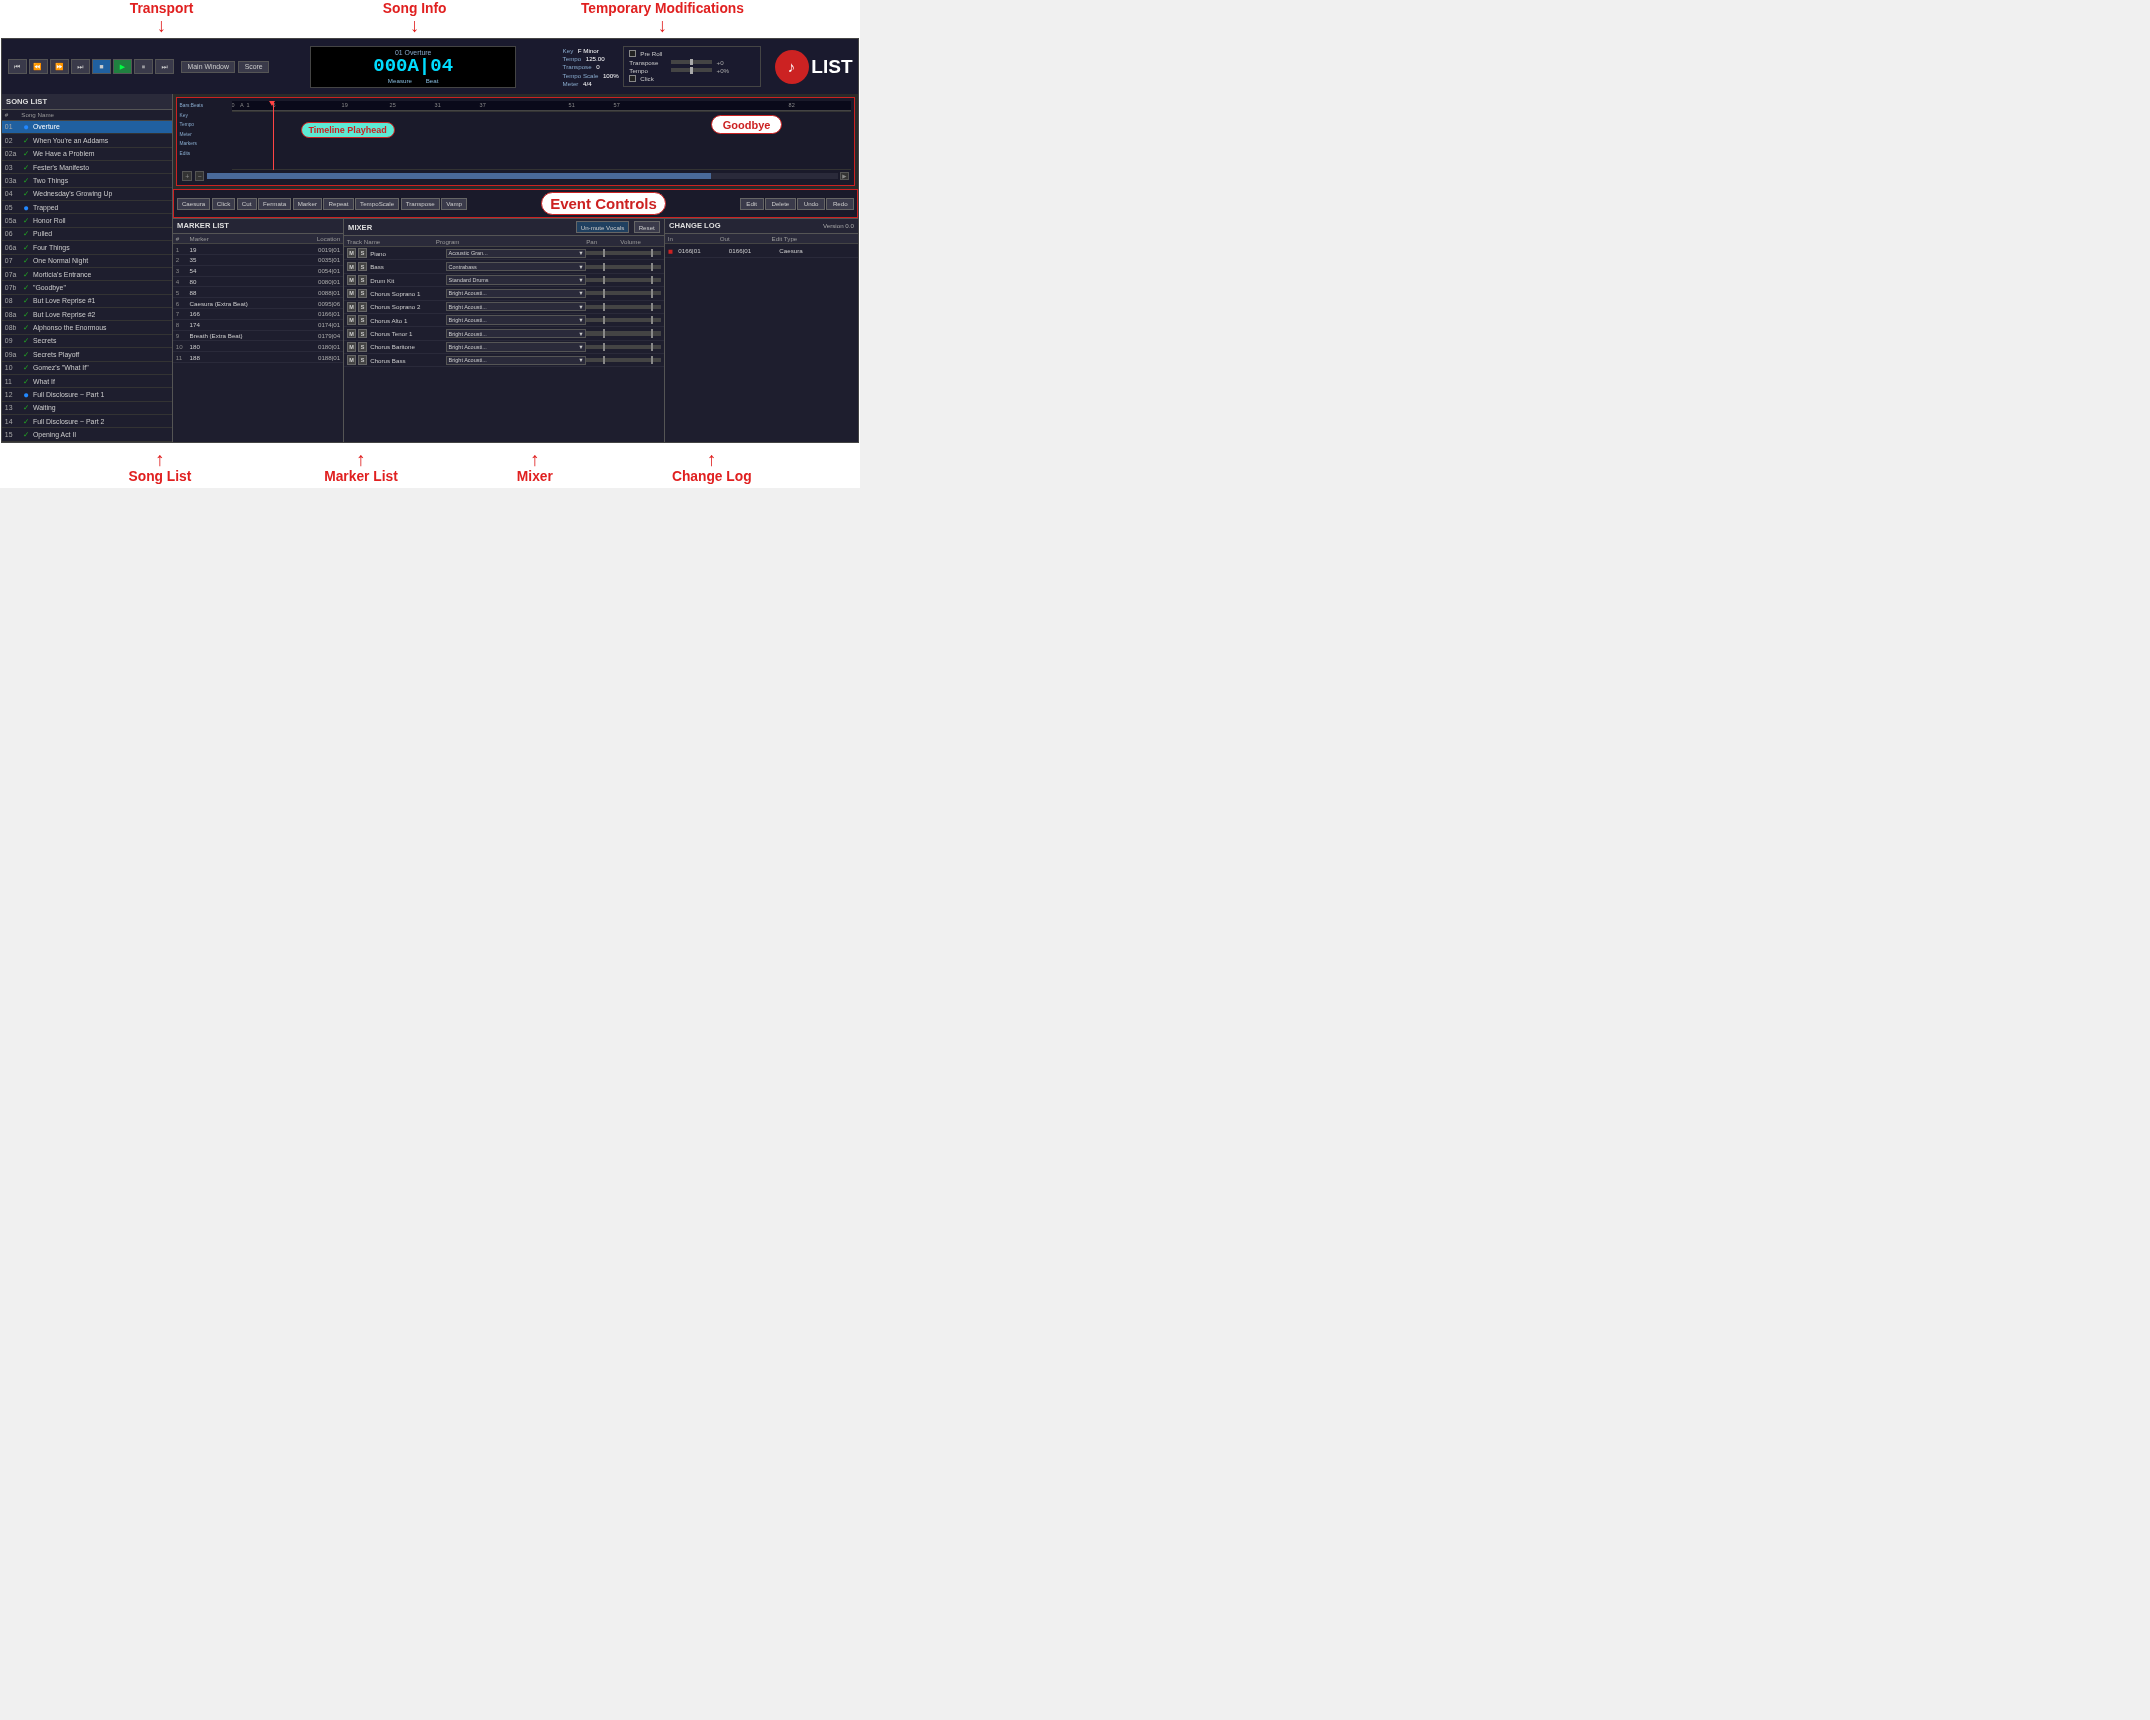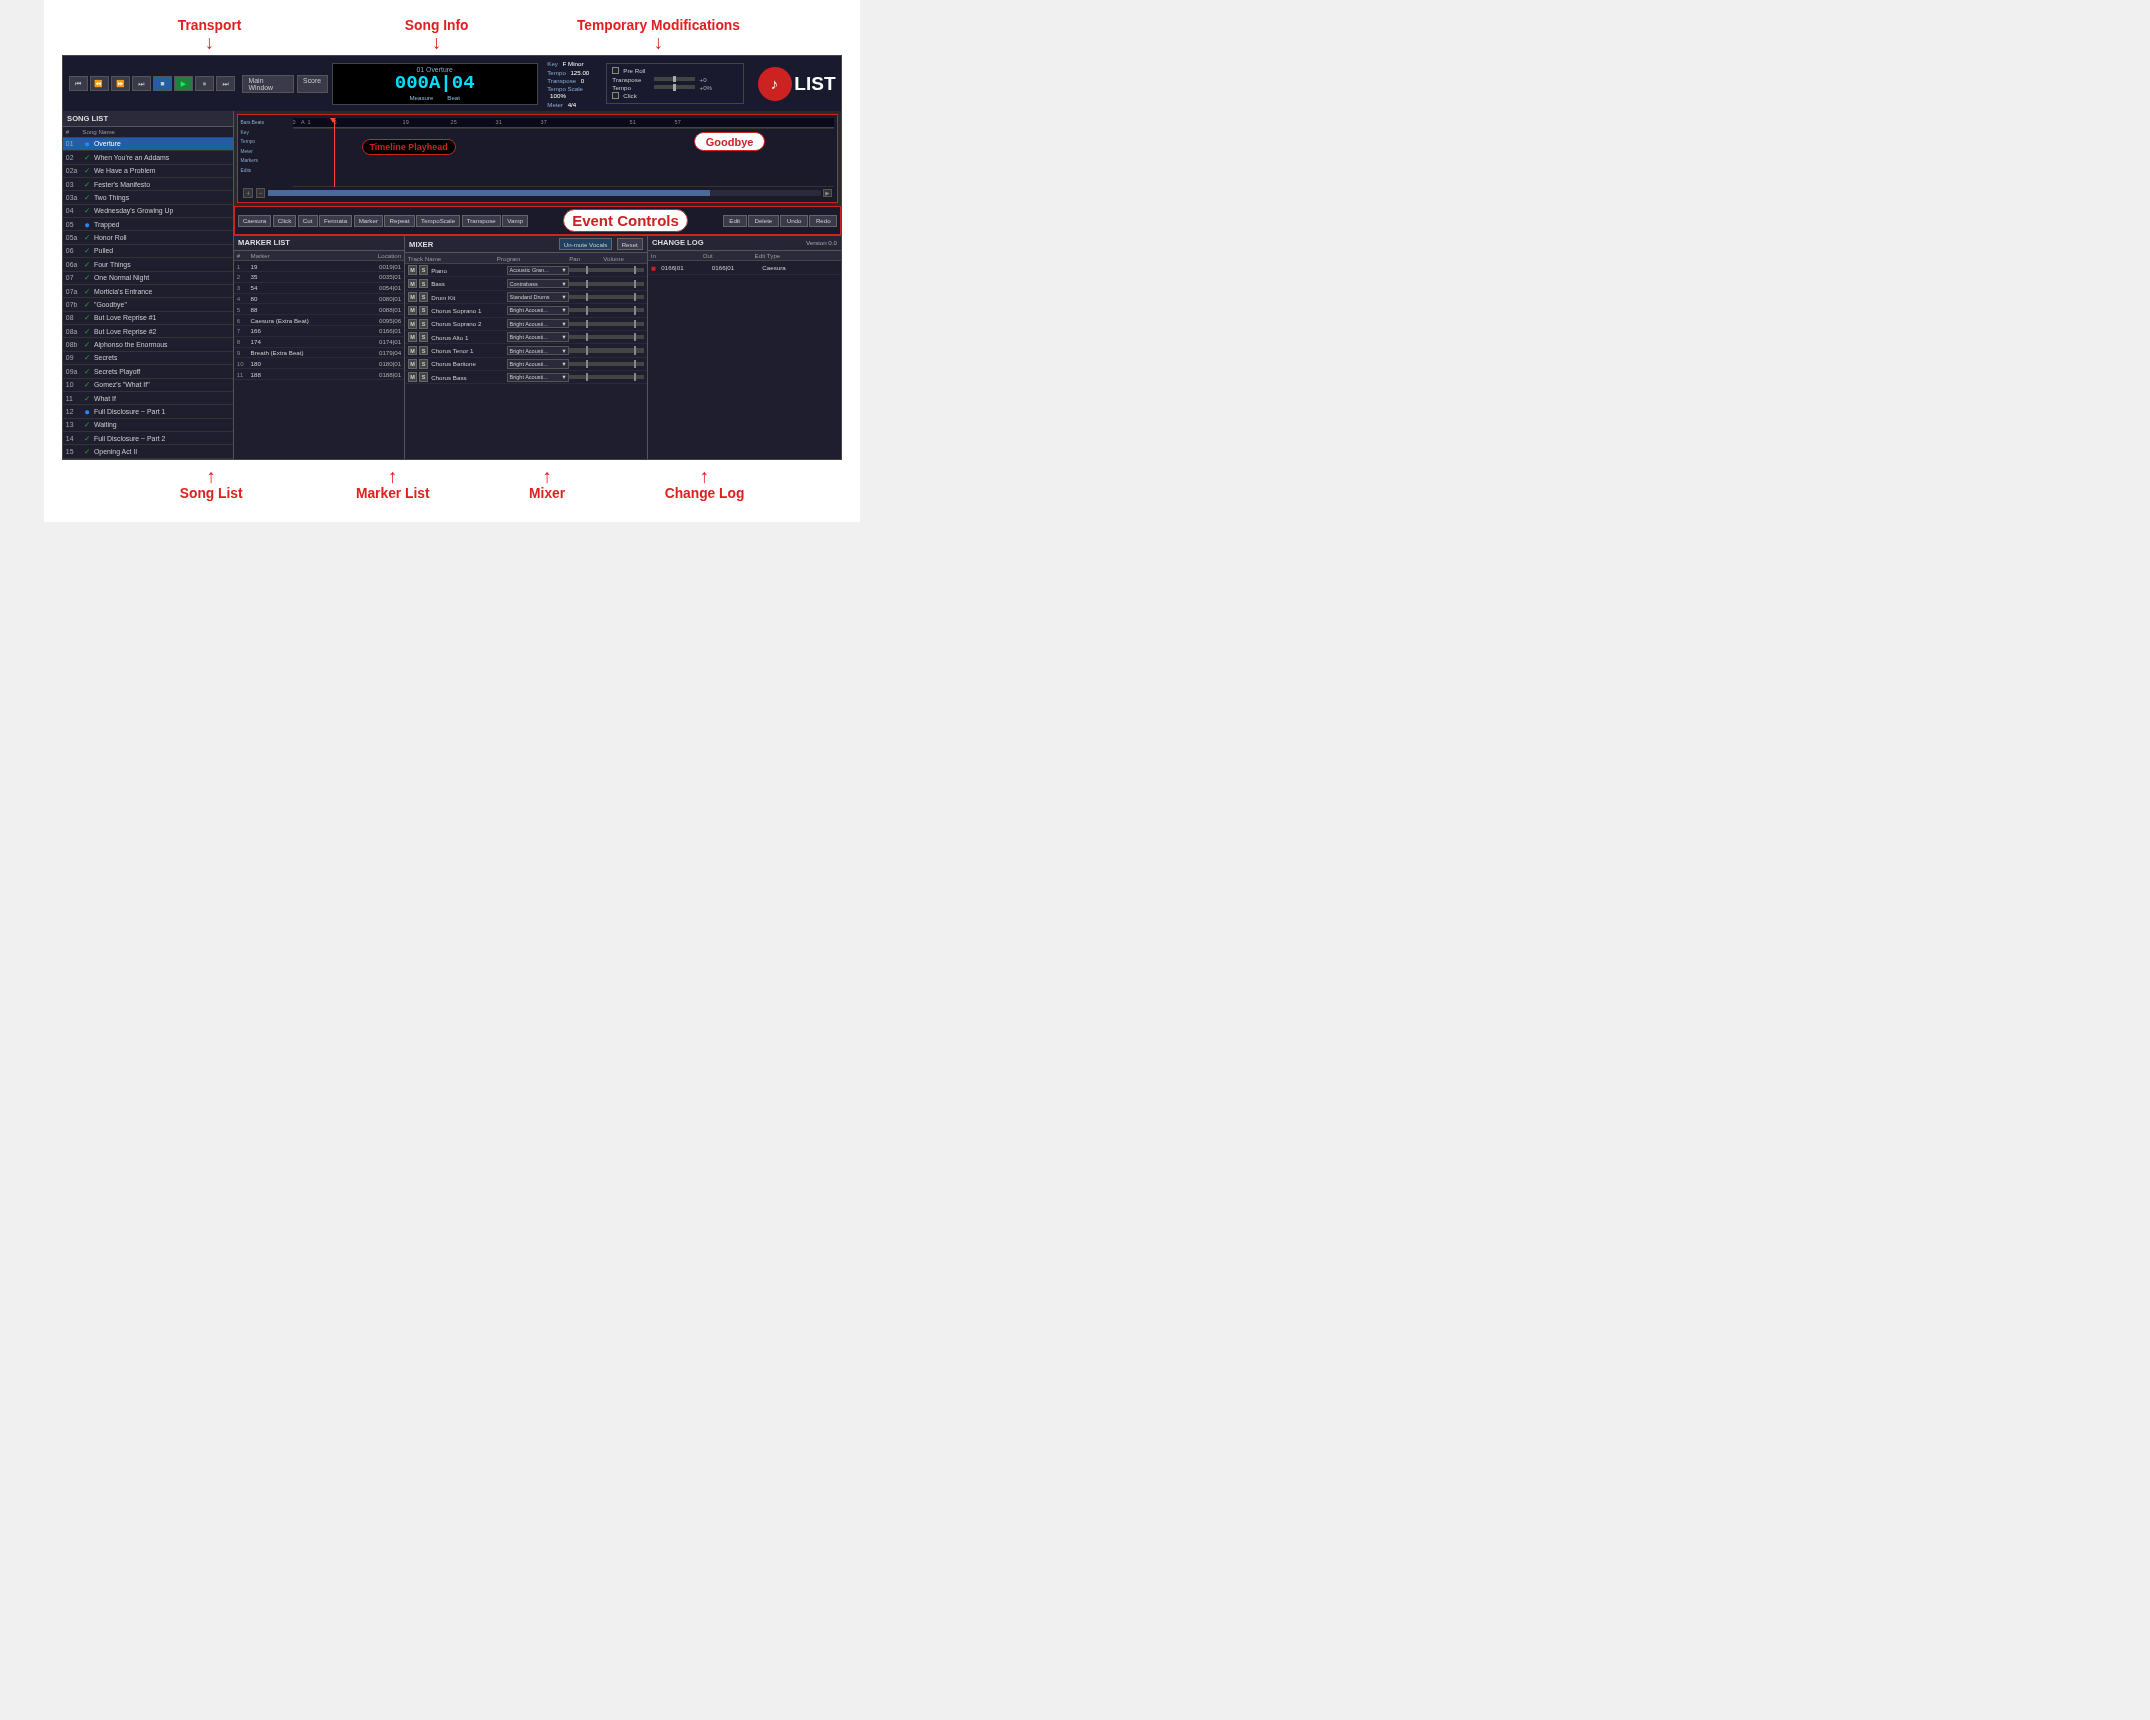--- a/index.html
+++ b/index.html
@@ -577,21 +577,21 @@
       border-radius: 13.8px;
       color: #cc2222;
       font-size: 15px;
       font-weight: bold;
       padding: 2.1px 8.3px;
       display: inline-block;
     }
 
     .tl-playhead-ann {
       position: absolute;
-      background: #000000;
+      background: #5eead4;
       border: 1.4px solid #cc2222;
       border-radius: 11px;
       color: #cc2222;
       font-size: 9px;
       font-weight: bold;
       padding: 2.1px 6.9px;
     }
 
     
     .tl-overlay-row {
@@ -633,21 +633,21 @@
       align-items: center;
       justify-content: center;
       font-size: 6.9px;
       cursor: pointer;
     }
 
   </style>
 </head>
 <body>
 
-<div style="background: white; padding: 18px; font-family: Arial, sans-serif; margin-left: 44px;">
+<div style="background: white; padding: 1px; font-family: Arial, sans-serif;">
 
   <div class="annotations-top">
     <div style="text-align:center; margin-left: 27.5px;">
       <div class="annotation-label">Transport</div>
       <div class="arrow-down">↓</div>
     </div>
     <div style="text-align:center; margin-left: 55px;">
       <div class="annotation-label">Song Info</div>
       <div class="arrow-down">↓</div>
     </div>

